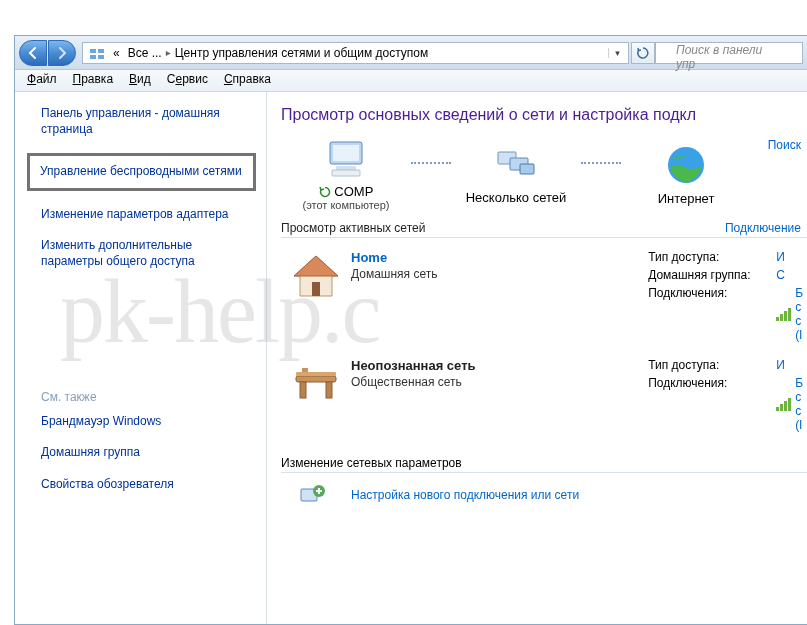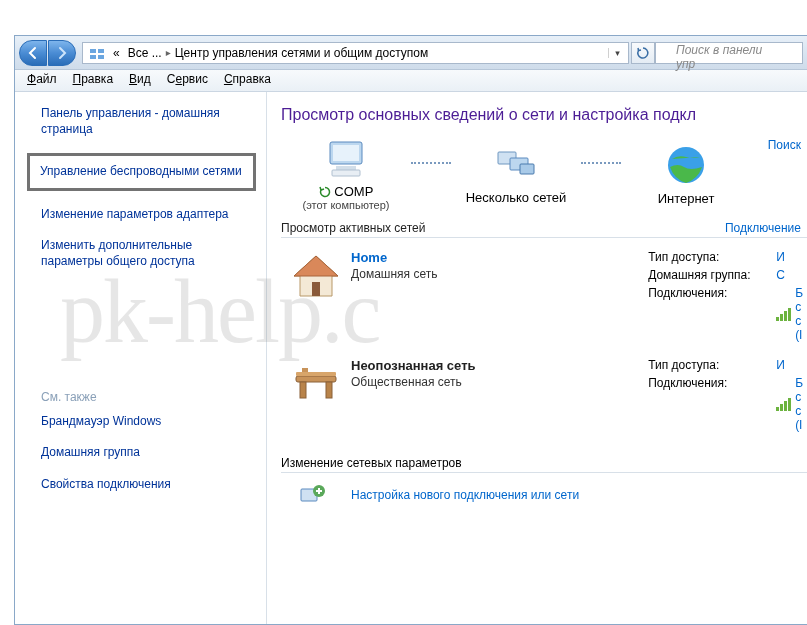--- a/index.html
+++ b/index.html
@@ -272,21 +272,21 @@
 
     <div class="sidebar">
       <div class="sidebar-link">Панель управления - домашняя страница</div>
       <div class="sidebar-link highlight">Управление беспроводными сетями</div>
       <div class="sidebar-link">Изменение параметров адаптера</div>
       <div class="sidebar-link">Изменить дополнительные параметры общего доступа</div>
 
       <div class="sidebar-see">См. также</div>
       <div class="sidebar-link">Брандмауэр Windows</div>
       <div class="sidebar-link">Домашняя группа</div>
-      <div class="sidebar-link">Свойства подключения</div>
+      <div class="sidebar-link">Свойства обозревателя</div>
     </div>
 
     <div class="main">
       <div class="main-title">Просмотр основных сведений о сети и настройка подкл</div>
 
       <div class="map-row">
         <div class="map-node">
           <svg width="48" height="42" viewBox="0 0 48 42">
             <rect x="8" y="4" width="32" height="22" rx="2" fill="#bcd7ef" stroke="#5a8abf"></rect>
             <rect x="11" y="7" width="26" height="16" fill="#e7f2fb"></rect>

